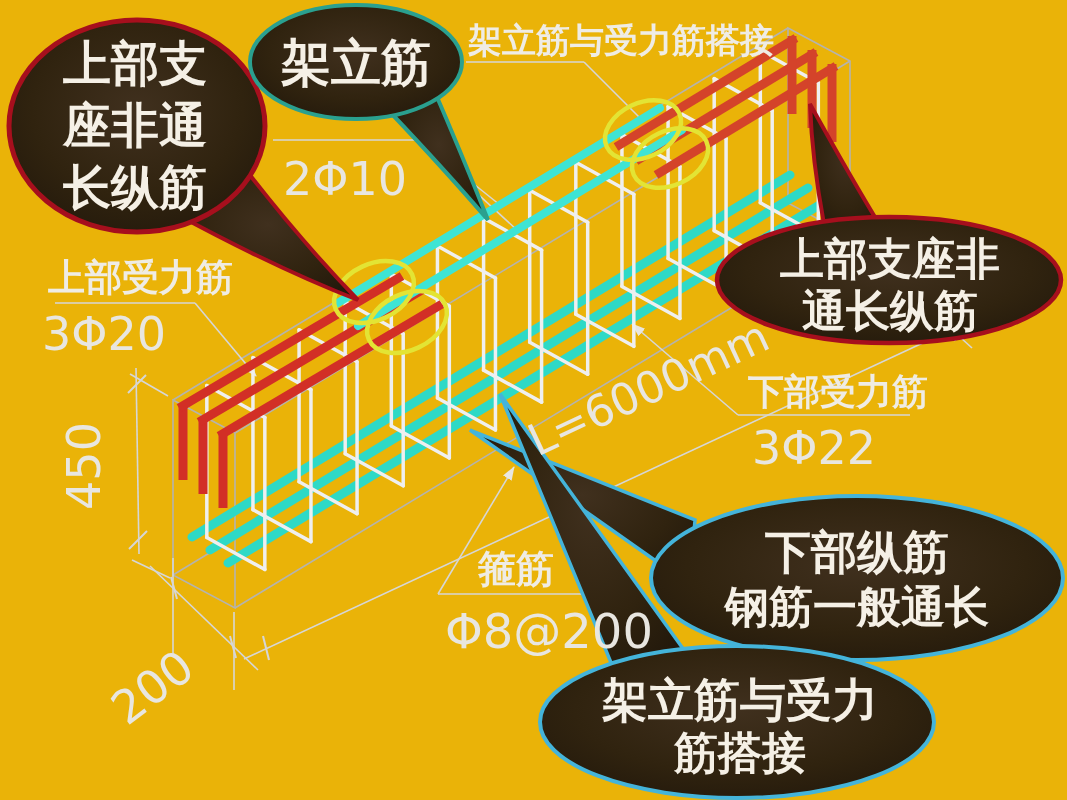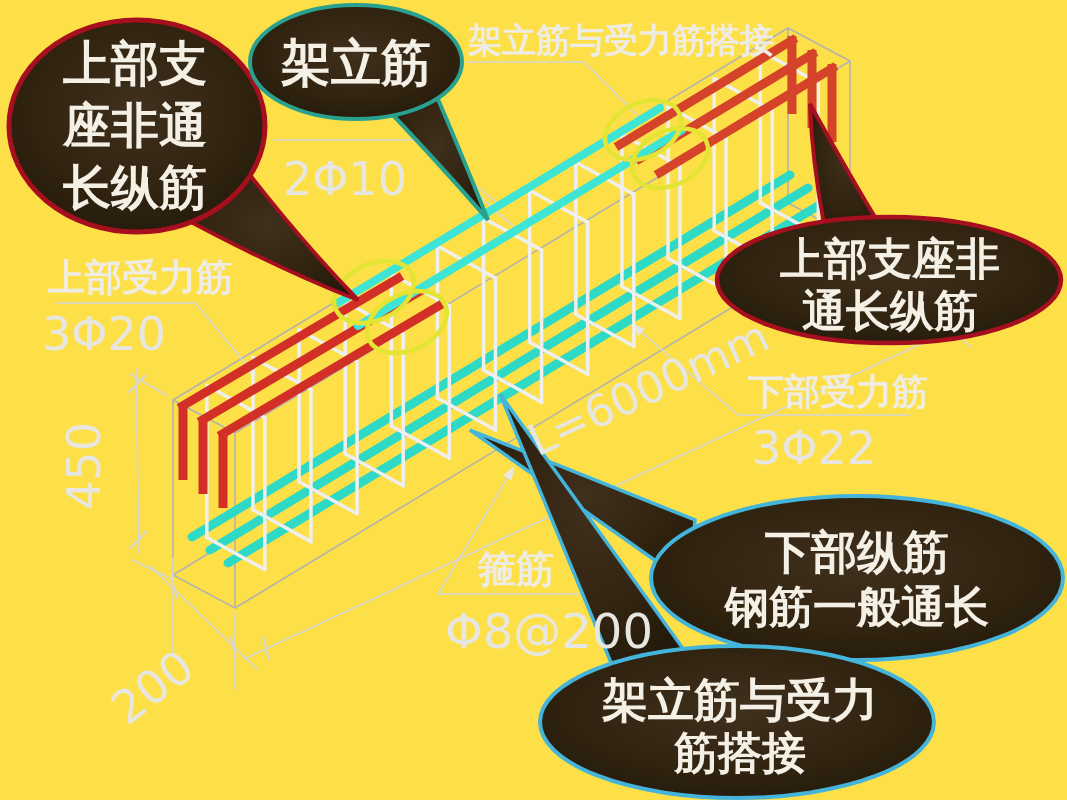--- a/index.html
+++ b/index.html
@@ -1,16 +1,16 @@
 <!DOCTYPE html>
 <html><head>
 <meta charset="utf-8">
 <style>
   html,body{margin:0;padding:0;background:#151412;}
-  .stage{position:relative;width:1067px;height:800px;background:#fde047;overflow:hidden;
+  .stage{position:relative;width:1067px;height:800px;background:#eab308;overflow:hidden;
          font-family:"DejaVu Sans",sans-serif;}
   svg{display:block}
   .cad-text{fill:#e8e6e0;font-family:"DejaVu Sans",sans-serif;font-weight:400;}
   .cad-cn{fill:#efece4;font-family:"DejaVu Serif","DejaVu Sans",serif;font-weight:bold;}
   .bubble-text{fill:#f5f0e6;font-family:"DejaVu Serif","DejaVu Sans",serif;font-weight:bold;}
   .thin{stroke:#d6d6d6;stroke-width:1.6;fill:none;}
   .outline{stroke:#b5b3ae;stroke-width:1.6;fill:none;}
 </style>
 </head>
 <body>

